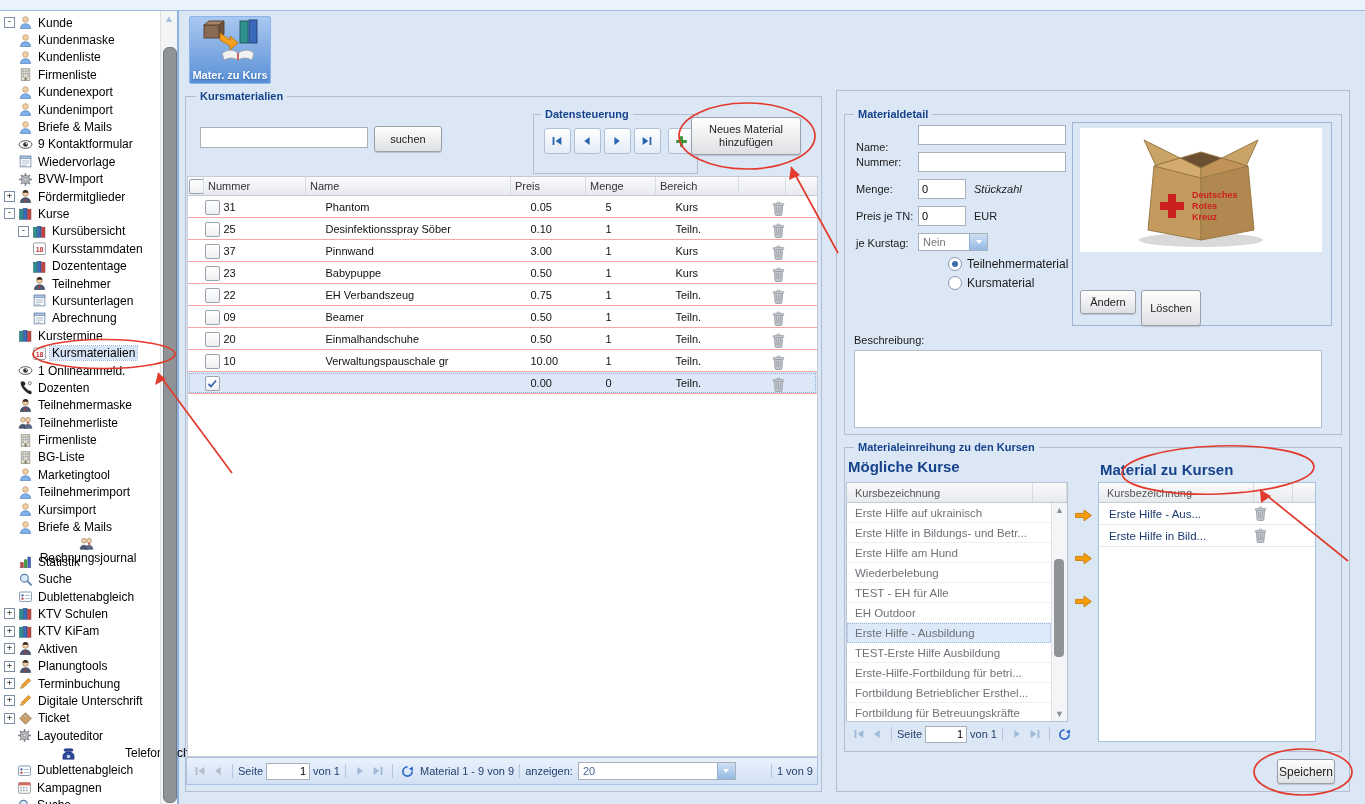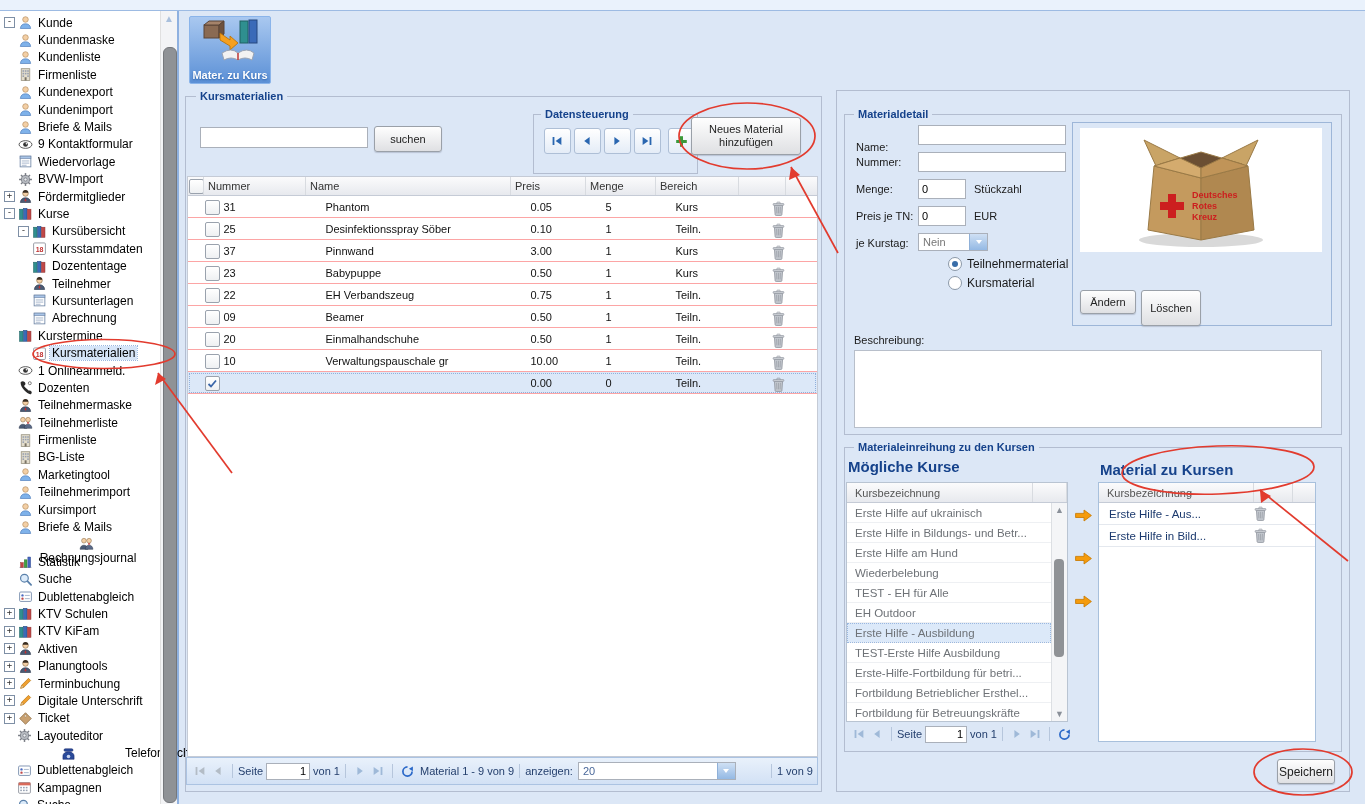--- a/index.html
+++ b/index.html
@@ -923,21 +923,21 @@
 
   <div class="abs fs" style="left:844px;top:114px;width:496px;height:319px;"></div>
   <div class="abs legend" style="left:854px;top:108px;">Materialdetail</div>
 
   <div class="abs flabel" style="left:856px;top:129px;margin-top:12px;">Name:</div>
   <input class="tin" style="left: 918px; top: 125px; width: 148px; height: 20px;">
   <div class="abs flabel" style="left:856px;top:156px;">Nummer:</div>
   <input class="tin" style="left: 918px; top: 152px; width: 148px; height: 20px;">
   <div class="abs flabel" style="left:856px;top:183px;">Menge:</div>
   <input class="tin" style="left: 918px; top: 179px; width: 48px; height: 20px;" value="0">
-  <div class="abs flabel" style="left:974px;top:183px;">Stückzahl</div>
+  <div class="abs flabel" style="left:974px;top:183px;font-style:italic;">Stückzahl</div>
   <div class="abs flabel" style="left:856px;top:210px;">Preis je TN:</div>
   <input class="tin" style="left: 918px; top: 206px; width: 48px; height: 20px;" value="0">
   <div class="abs flabel" style="left:974px;top:210px;">EUR</div>
   <div class="abs flabel" style="left:856px;top:237px;">je Kurstag:</div>
   <div class="abs combo" style="left:918px;top:233px;width:70px;">
     <span class="cval" style="color:#777;">Nein</span>
     <span class="cbtn">
         <span class="carow"></span>
       </span>
   </div>

